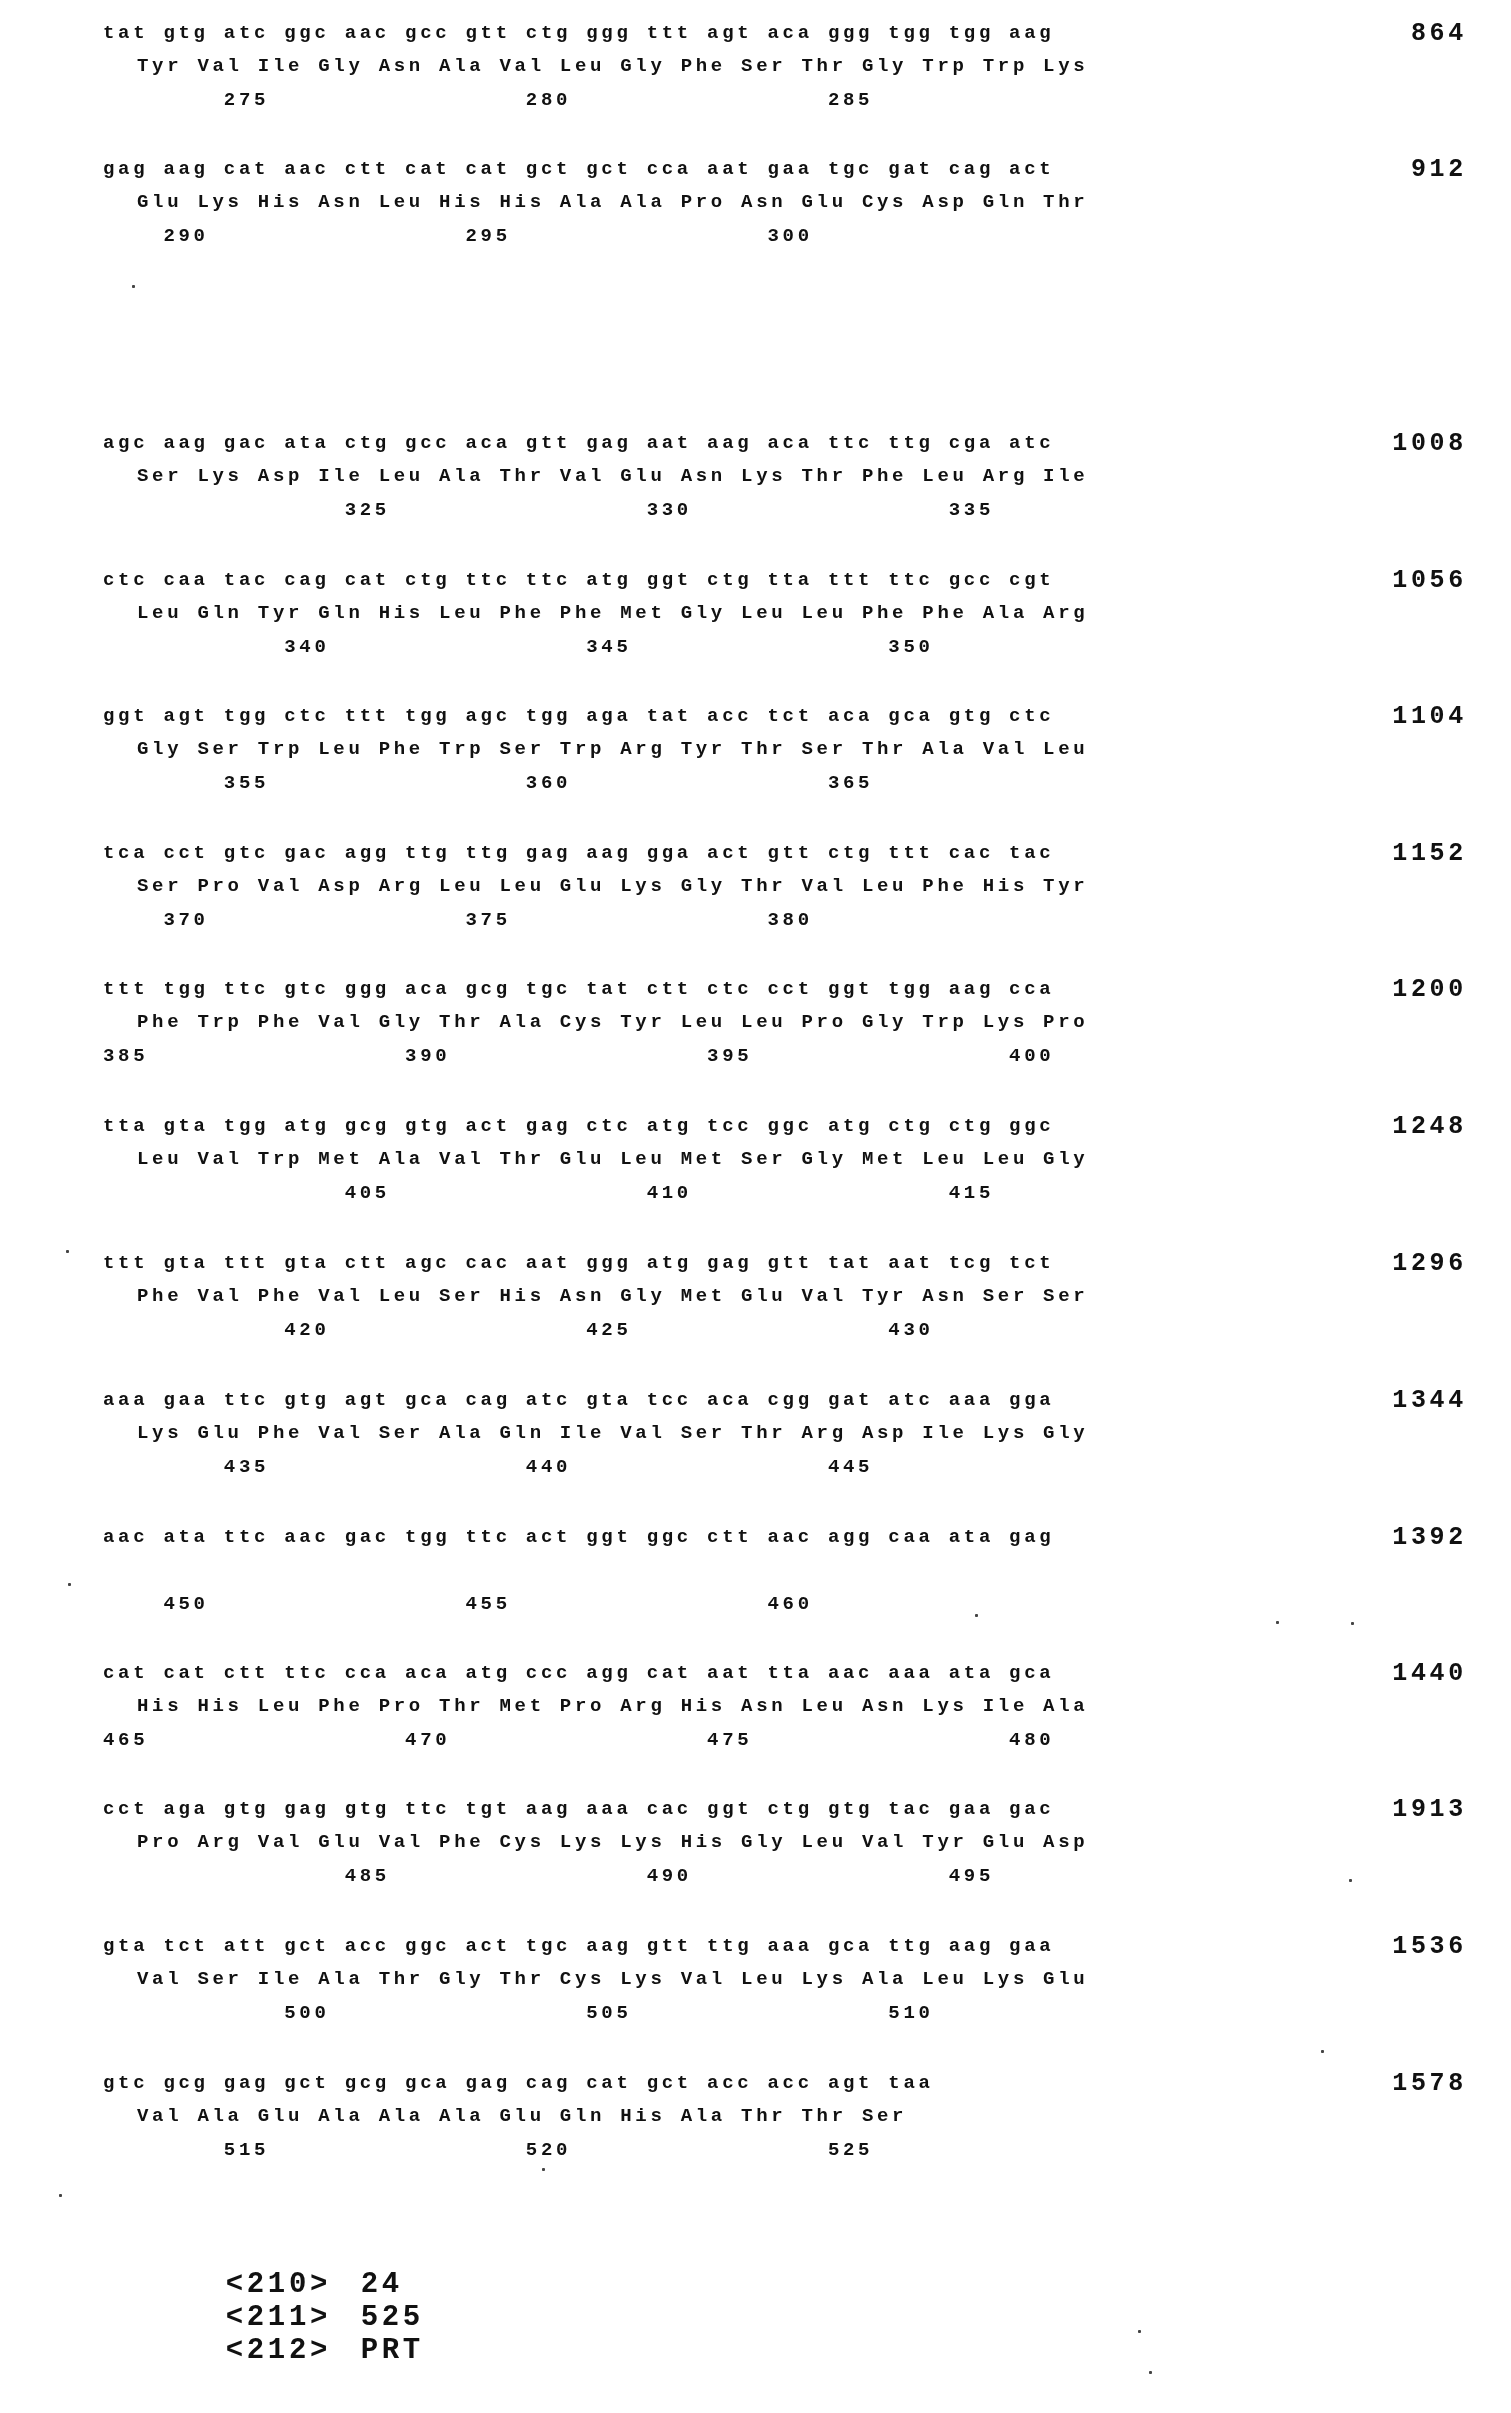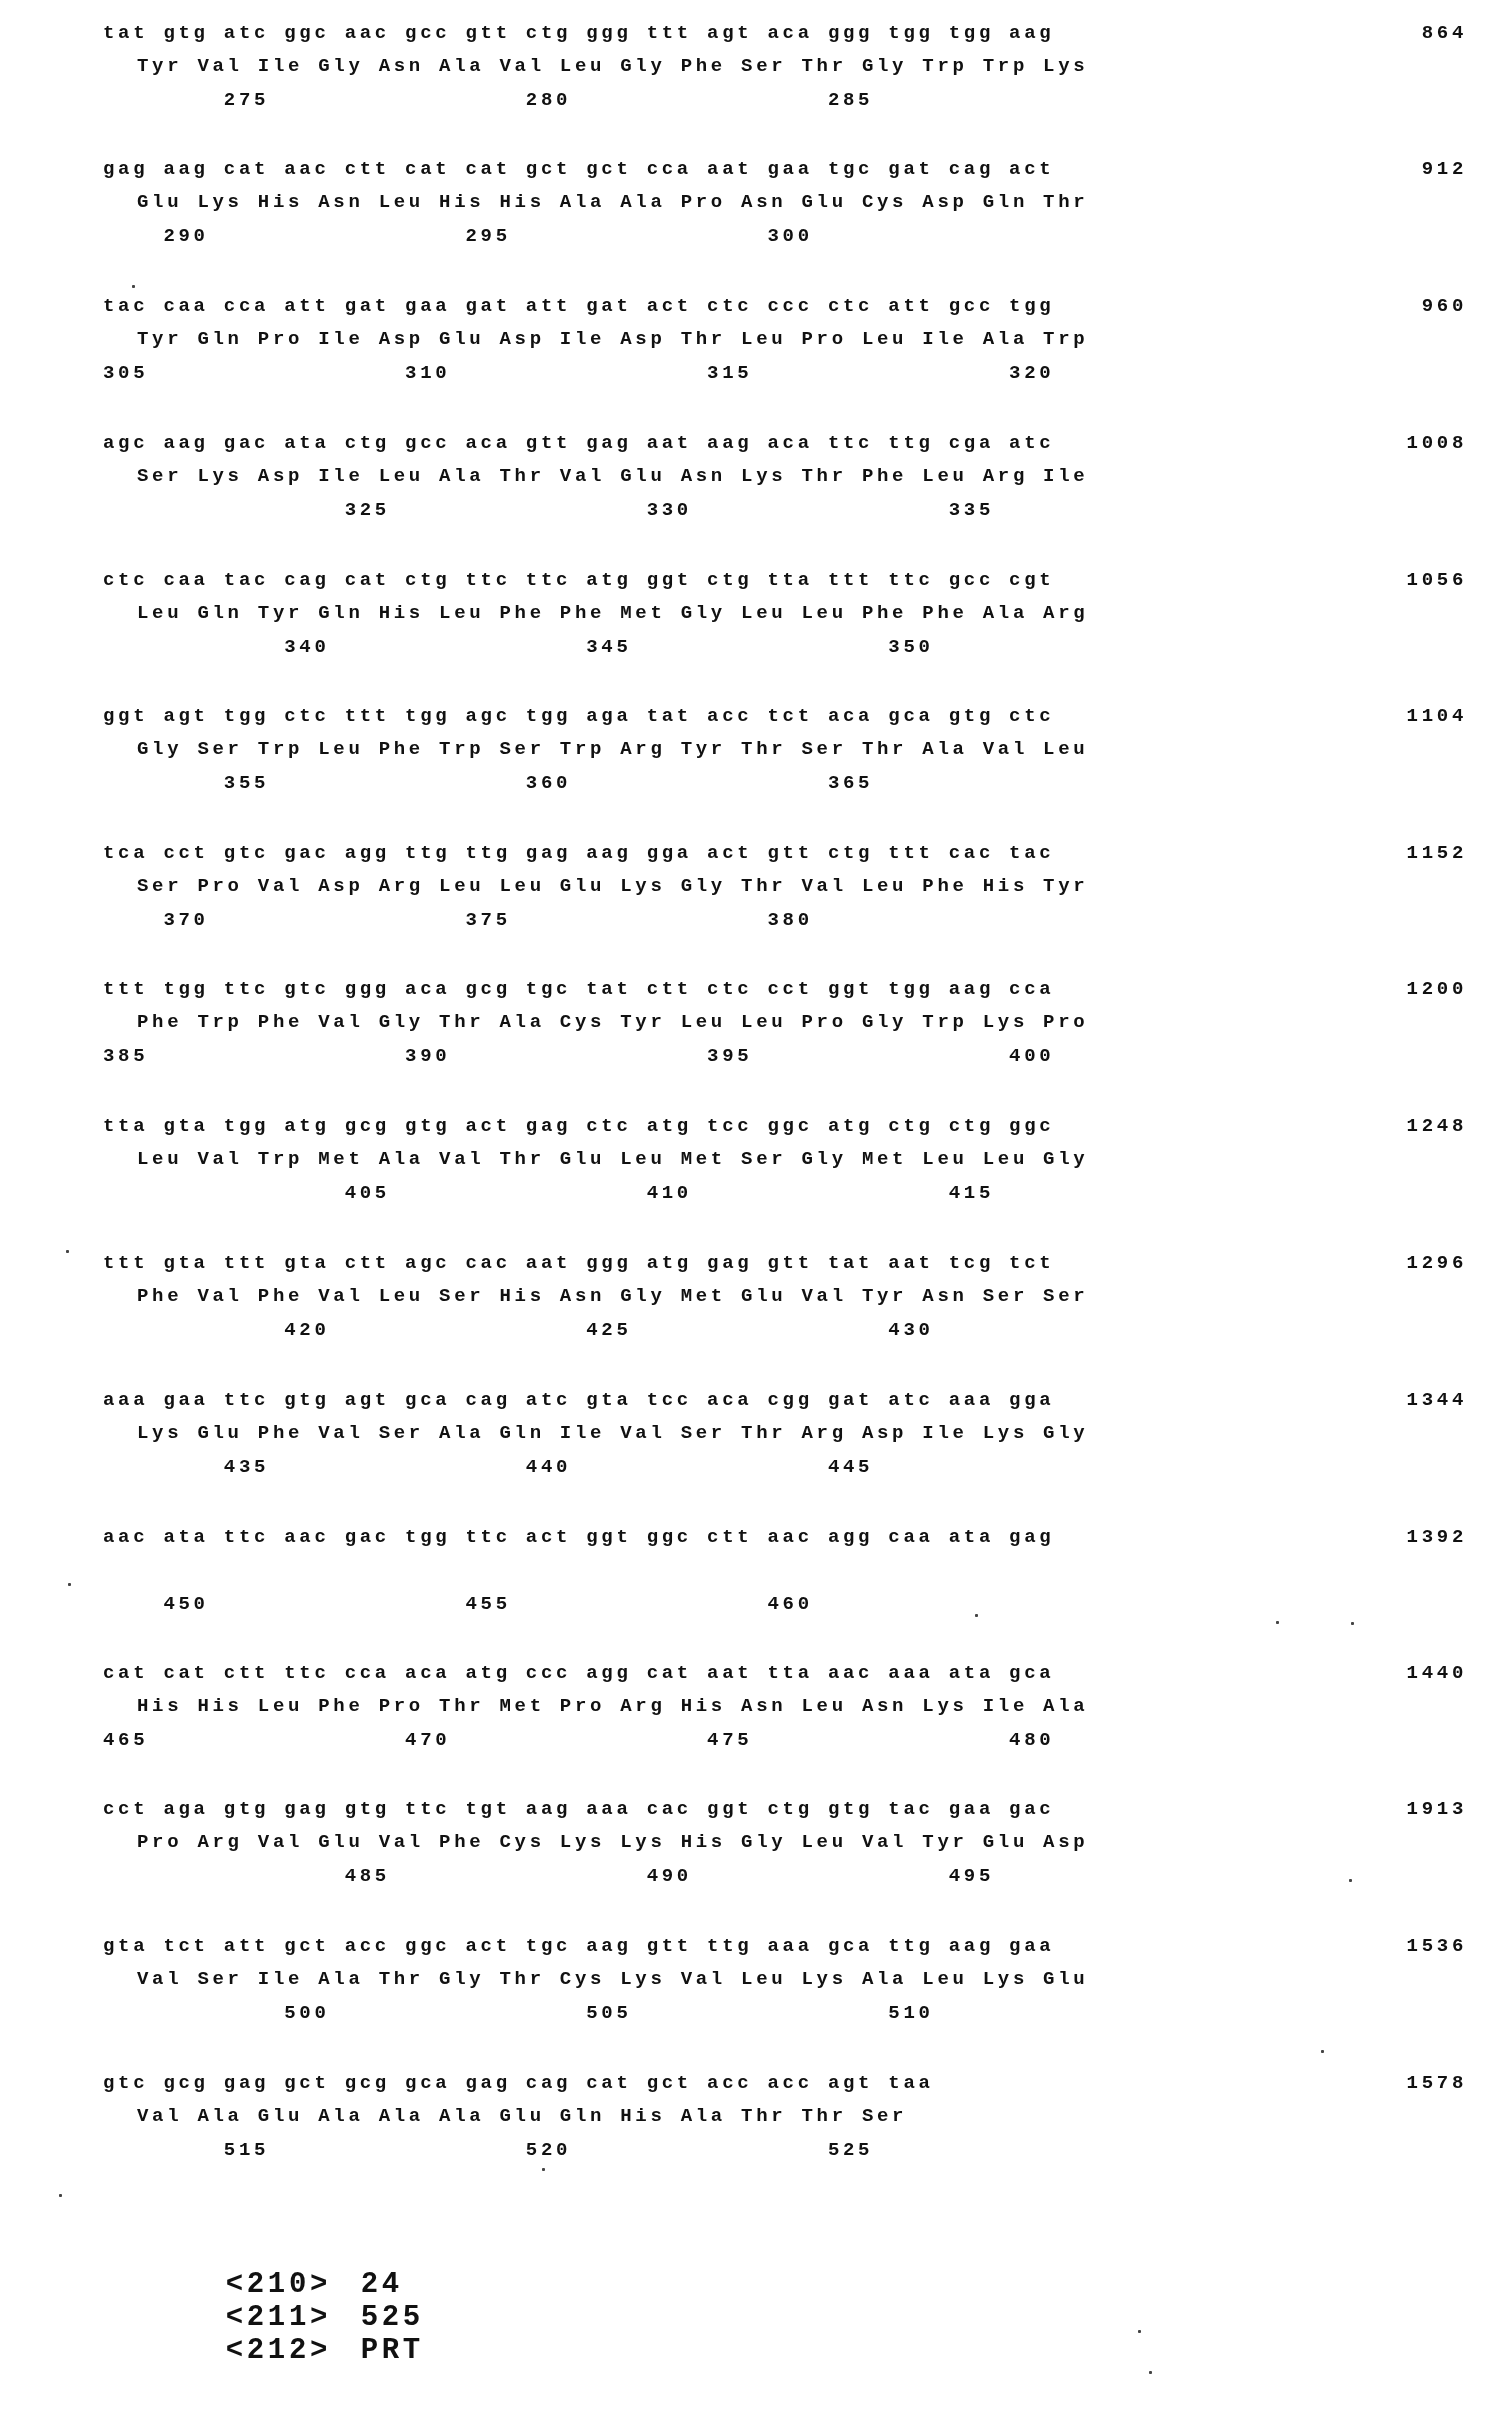--- a/index.html
+++ b/index.html
@@ -42,21 +42,21 @@
     .line.aa { top: 33px; margin-left: 34px; }
     .line.pos { top: 67px; }
     .ntnum {
       position: absolute;
       top: 0;
       right: 0;
       width: 105px;
       text-align: right;
       height: 33px;
       line-height: 33px;
-      font-size: 19px;
+      font-size: 25px;
       letter-spacing: 3.7px;
       white-space: pre;
     }
     .footer {
       position: absolute;
       left: 99px;
       top: 2235px;
     }
     .footer .fline {
       height: 33px;
@@ -89,26 +89,20 @@
     <div class="ntnum">864</div>
   </div>
 
   <div class="block" style="top:153px;">
     <div class="line nt">gag aag cat aac ctt cat cat gct gct cca aat gaa tgc gat cag act</div>
     <div class="line aa">Glu Lys His Asn Leu His His Ala Ala Pro Asn Glu Cys Asp Gln Thr</div>
     <div class="line pos">    290                 295                 300</div>
     <div class="ntnum">912</div>
   </div>
 
-  <div class="block" style="top:290px;">
-    <div class="line nt">tac caa cca att gat gaa gat att gat act ctc ccc ctc att gcc tgg</div>
-    <div class="line aa">Tyr Gln Pro Ile Asp Glu Asp Ile Asp Thr Leu Pro Leu Ile Ala Trp</div>
-    <div class="line pos">305                 310                 315                 320</div>
-    <div class="ntnum">960</div>
-  </div>
 
   <div class="block" style="top:427px;">
     <div class="line nt">agc aag gac ata ctg gcc aca gtt gag aat aag aca ttc ttg cga atc</div>
     <div class="line aa">Ser Lys Asp Ile Leu Ala Thr Val Glu Asn Lys Thr Phe Leu Arg Ile</div>
     <div class="line pos">                325                 330                 335</div>
     <div class="ntnum">1008</div>
   </div>
 
   <div class="block" style="top:564px;">
     <div class="line nt">ctc caa tac cag cat ctg ttc ttc atg ggt ctg tta ttt ttc gcc cgt</div>

